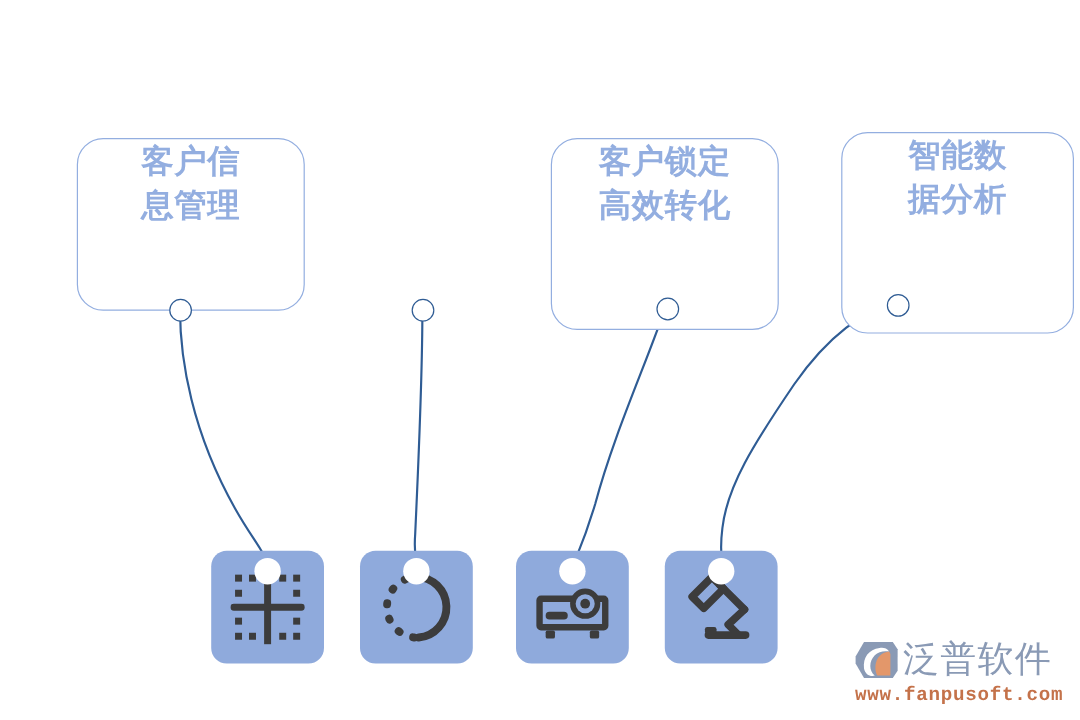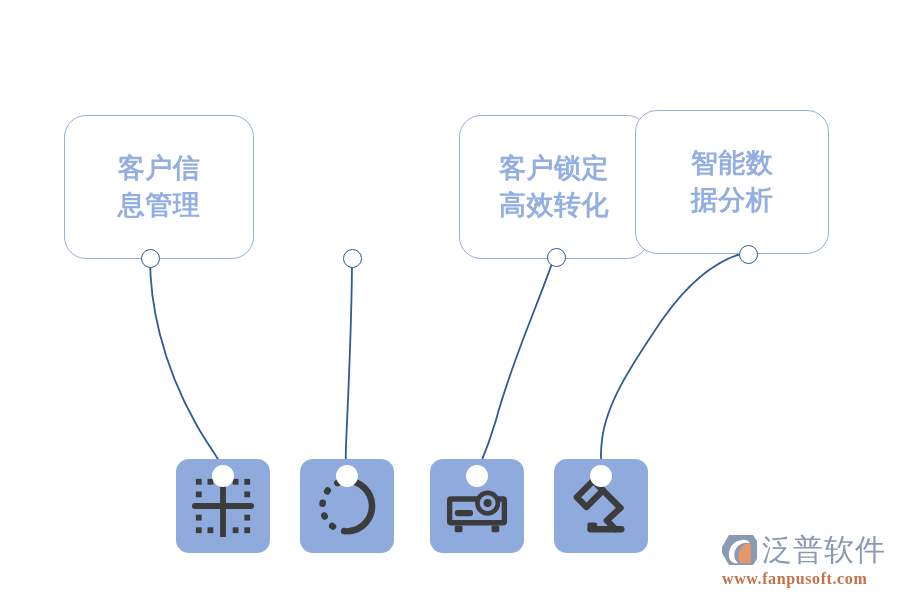--- a/index.html
+++ b/index.html
@@ -29,21 +29,20 @@
     z-index: 1;
   }
   
   .card {
     position: absolute;
     background: #ffffff;
     border: 1.4px solid #93aee0;
     border-radius: 22px;
     z-index: 2;
     display: flex;
-    align-items: center;
     justify-content: center;
   }
   .card-text {
     font-size: 27px;
     font-weight: bold;
     line-height: 1.38;
     text-align: center;
     color: #93aee0;
     letter-spacing: 0.5px;
     white-space: pre-line;
@@ -103,21 +102,21 @@
   }
   .logo-mark { flex: 0 0 auto; }
   .logo-name {
     font-size: 30px;
     font-weight: normal;
     color: #8a9ab5;
     letter-spacing: 1px;
     line-height: 1;
   }
   .logo-url {
-    font-family: Liberation Serif, serif;
+    font-family: Liberation Mono, monospace;
     font-size: 16px;
     font-weight: bold;
     color: #c4724a;
     letter-spacing: 0.6px;
     margin-top: 3px;
     margin-left: 2px;
   }
 </style>
 </head>
 <body>
@@ -132,27 +131,27 @@
   </svg>
 
   <div class="card" id="card-1" style="left:64px; top:115px; width:190px; height:144px;">
     <div class="card-text">客户信
 息管理</div>
   </div>
   <div class="card-knob" style="left:141px; top:249px;"></div>
 
   <div class="card-knob" style="left:343px; top:249px;"></div>
 
-  <div class="card" id="card-3" style="left:459px; top:115px; width:190px; height:144px;">
+  <div class="card" id="card-3" style="left:459px; top:115px; width:190px; height:160px;">
     <div class="card-text">客户锁定
 高效转化</div>
   </div>
   <div class="card-knob" style="left:547px; top:248px;"></div>
 
-  <div class="card" id="card-4" style="left:635px; top:110px; width:194px; height:144px;">
+  <div class="card" id="card-4" style="left:701px; top:110px; width:194px; height:168px;">
     <div class="card-text">智能数
 据分析</div>
   </div>
   <div class="card-knob" style="left:739px; top:245px;"></div>
 
   <div class="tile" id="tile-1" style="left:176px; top:459px;">
     <div class="tile-knob"></div>
     <svg width="62" height="62" viewBox="0 0 64 64">
 
       <g class="glyph">

